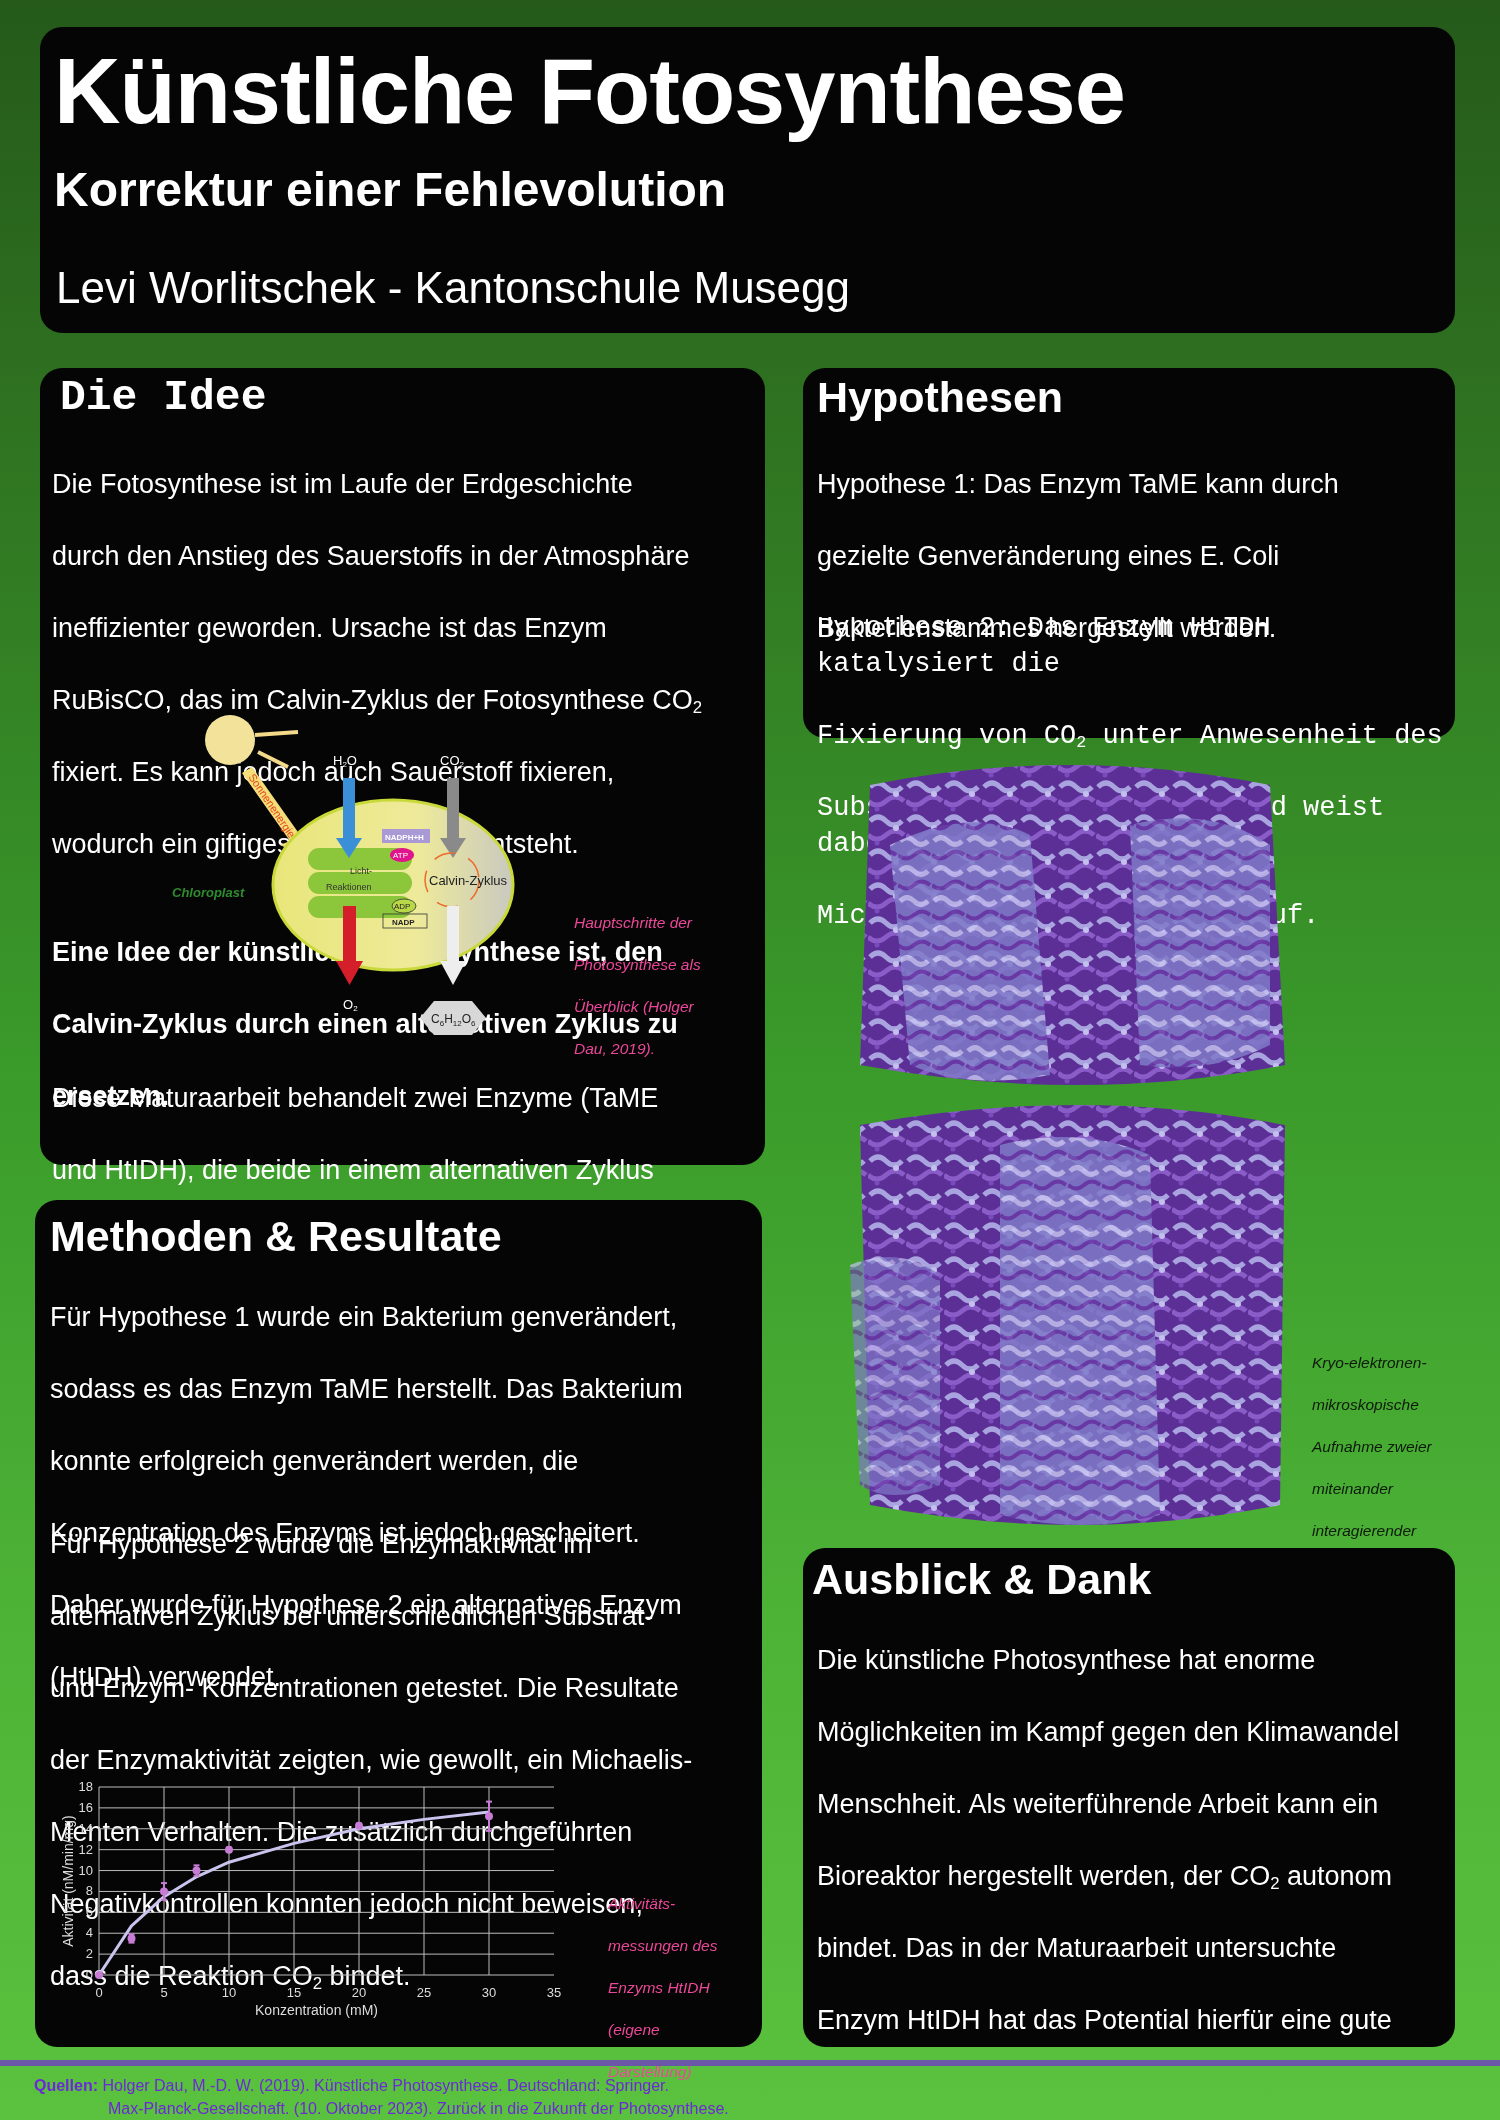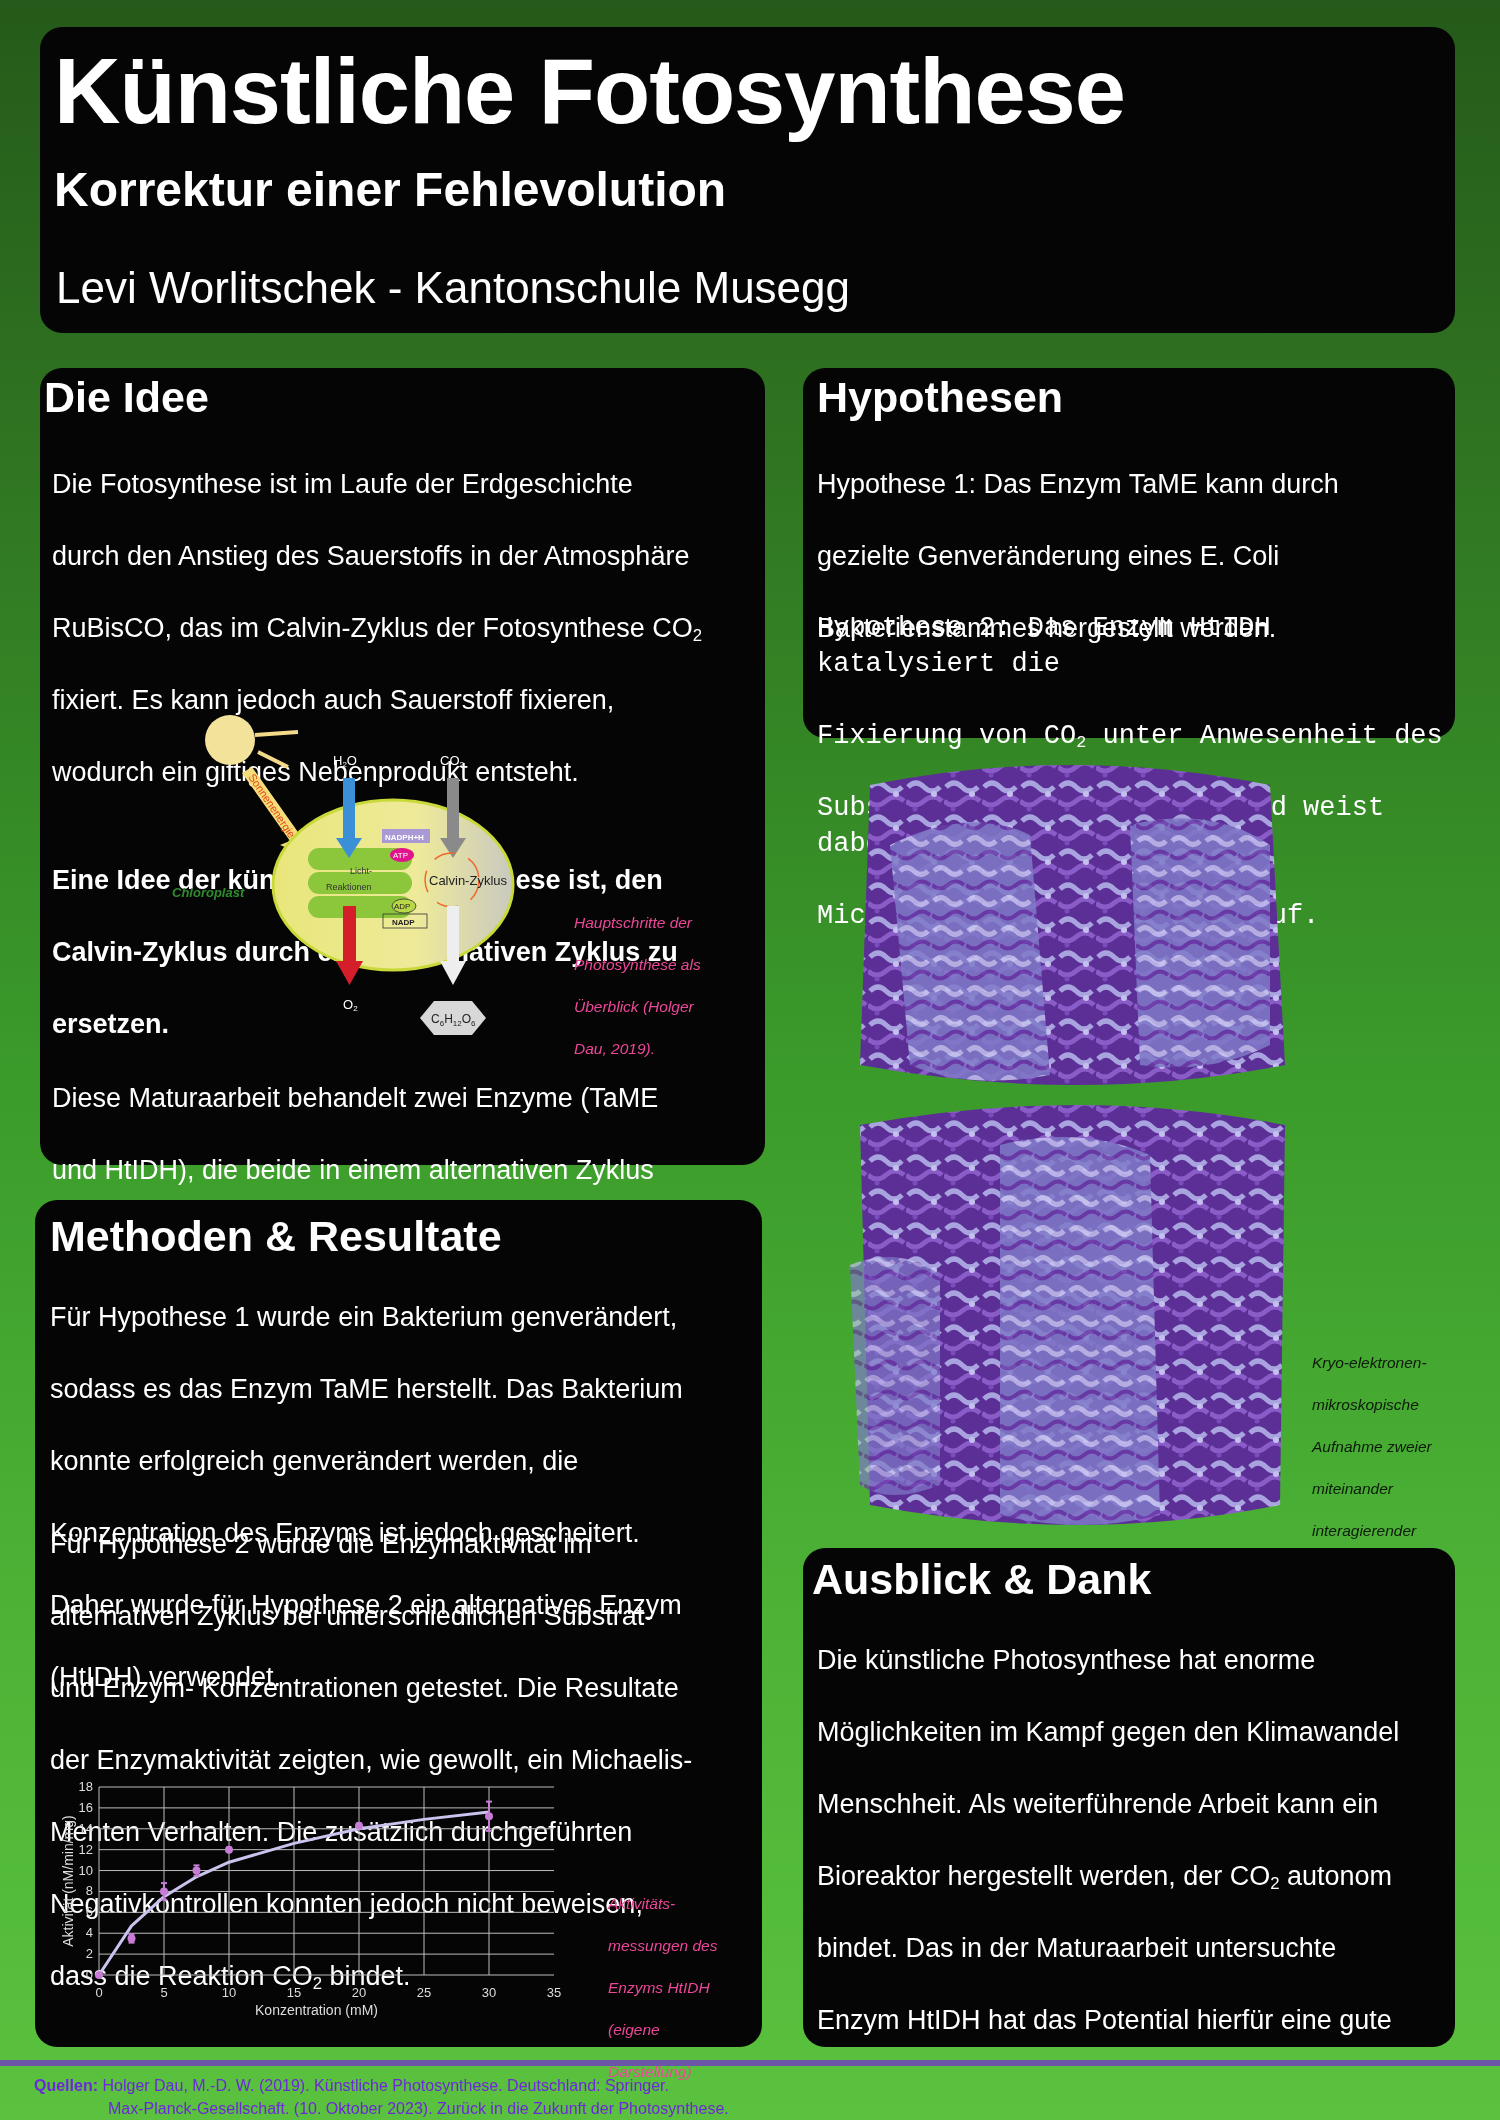--- a/index.html
+++ b/index.html
@@ -26,24 +26,25 @@
 </head>
 <body>
 
 <div class="card" style="left:40px;top:27px;width:1415px;height:306px;">
 </div>
 <div class="title-main">Künstliche Fotosynthese</div>
 <div class="title-sub">Korrektur einer Fehlevolution</div>
 <div class="author">Levi Worlitschek - Kantonschule Musegg</div>
 
 <div class="card" style="left:40px;top:368px;width:725px;height:797px;"></div>
-<h2 style="left:44px;top:374px;">Die Idee</h2>
+<h2 style="left:60px;top:374px;font-family:Liberation Mono, monospace;">Die Idee</h2>
 <div class="body" style="left:52px;top:430px;width:700px;">
   <div>Die Fotosynthese ist im Laufe der Erdgeschichte</div>
   <div>durch den Anstieg des Sauerstoffs in der Atmosphäre</div>
+  <div>ineffizienter geworden. Ursache ist das Enzym</div>
   <div><span>RuBisCO, das im Calvin-Zyklus der Fotosynthese CO</span><sub>2</sub></div>
   <div>fixiert. Es kann jedoch auch Sauerstoff fixieren,</div>
   <div>wodurch ein giftiges Nebenprodukt entsteht.</div>
   <div style="font-weight:bold">
     <div>Eine Idee der künstlichen Fotosynthese ist, den</div>
     <div>Calvin-Zyklus durch einen alternativen Zyklus zu</div>
     <div>ersetzen.</div>
   </div>
 </div>
 

